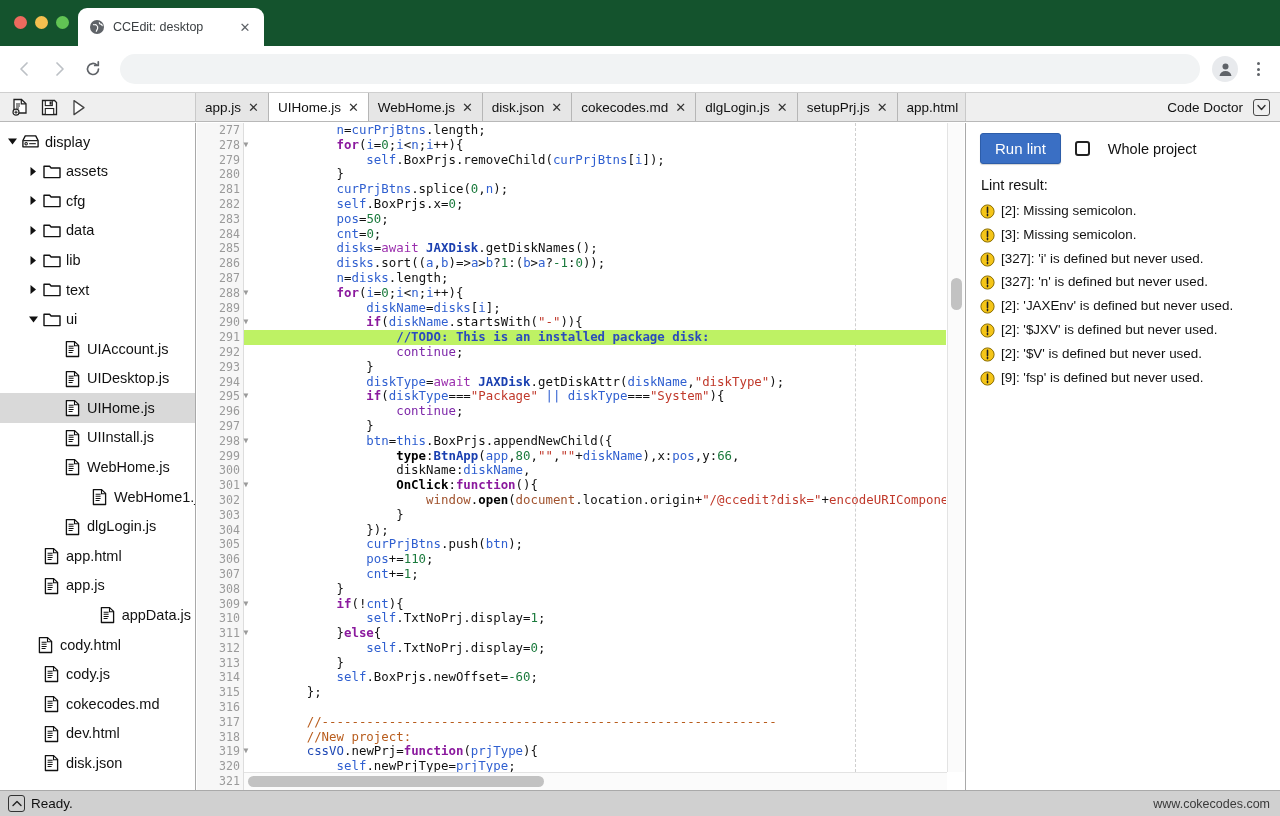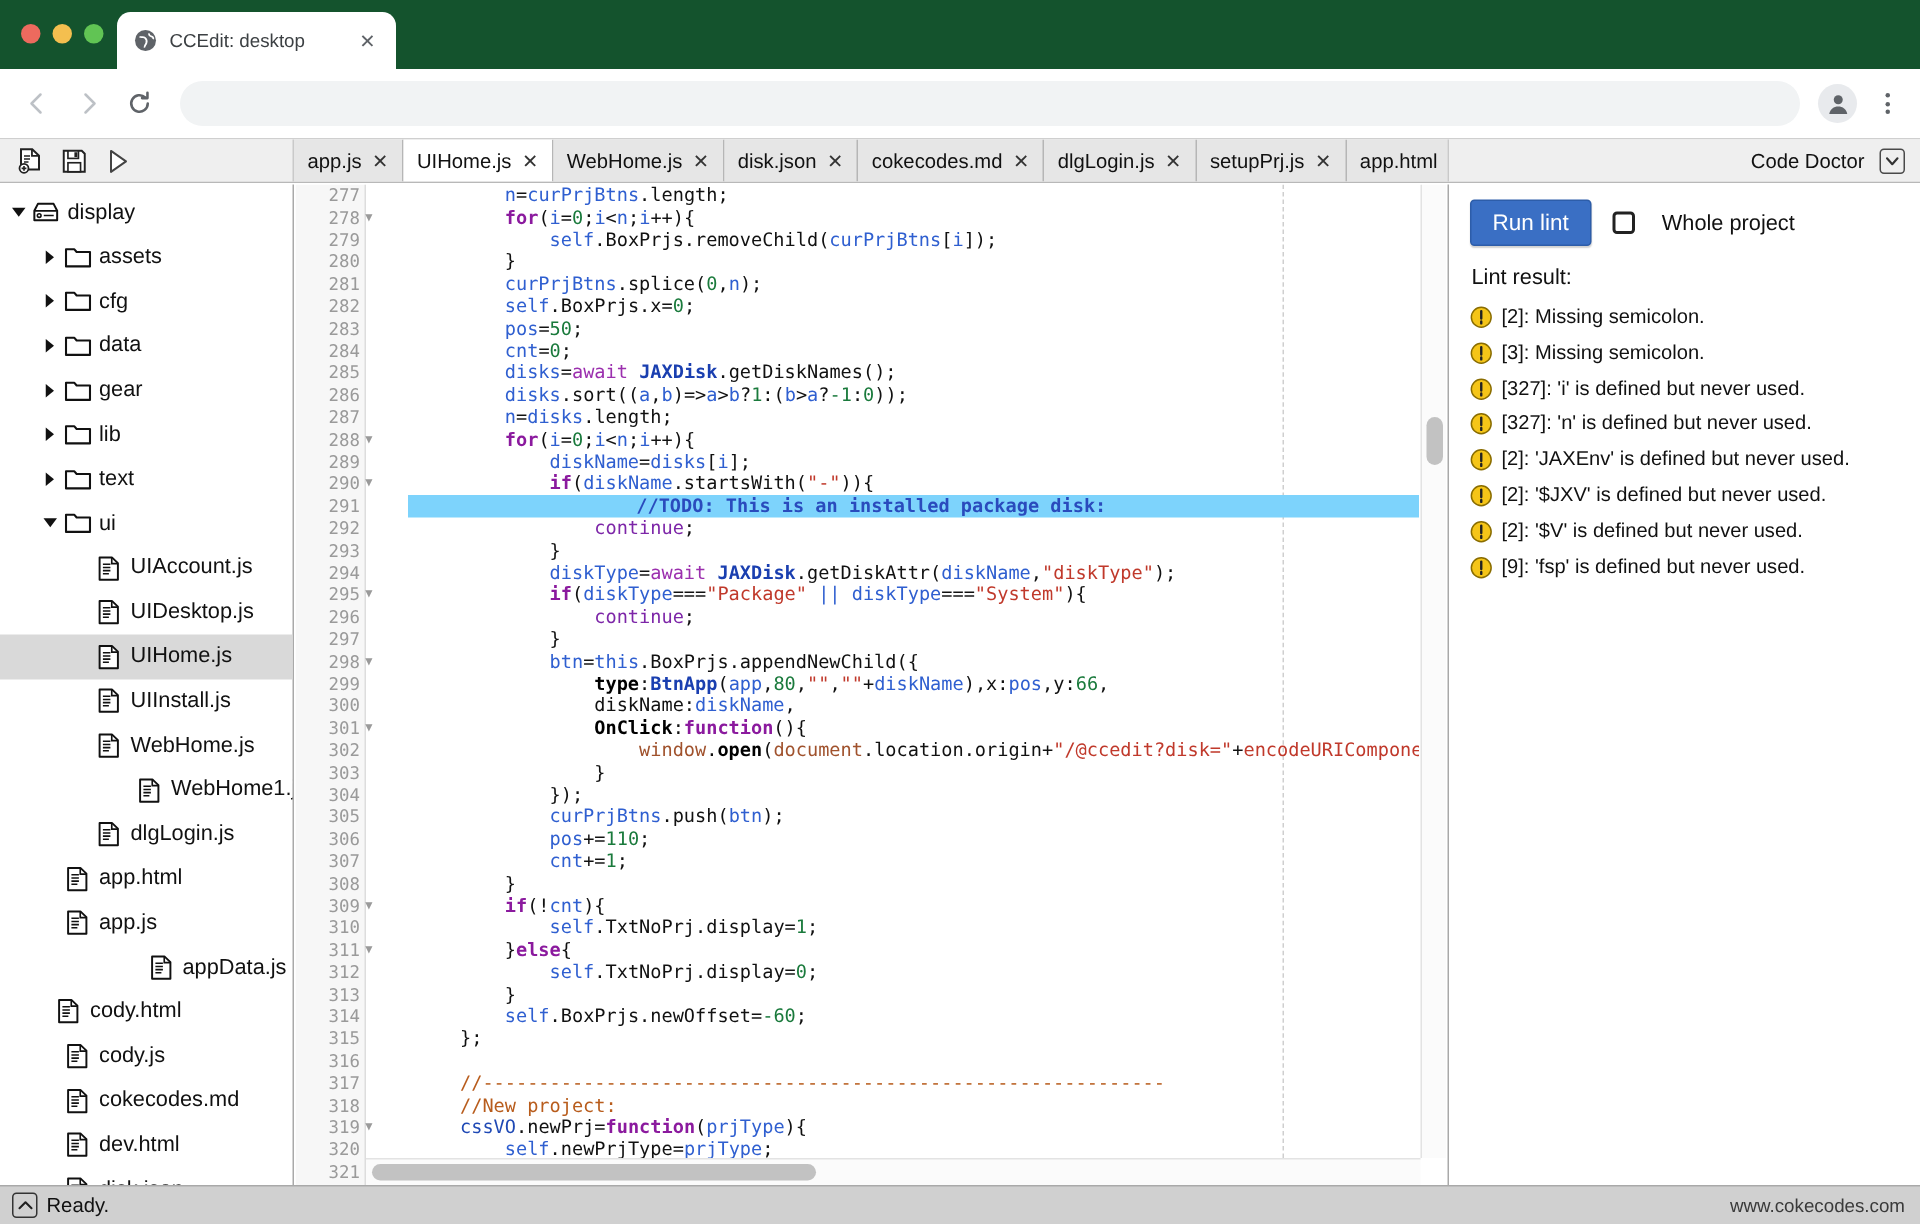--- a/index.html
+++ b/index.html
@@ -188,21 +188,21 @@
   }
   .cline {
     height: 14.8px; line-height: 14.8px;
     font-family: "DejaVu Sans Mono", monospace;
     font-size: 12.4px;
     white-space: pre;
     position: relative; z-index: 2;
     padding-left: 3px;
     color: #111;
   }
-  .cline.hl { background: #7dd3fc; margin-left: 28px; }
+  .cline.hl { background: #bef264; }
   .kw   { color: #8b1a9e; font-weight: bold; }
   .kw2  { color: #7d26a8; }
   .id   { color: #2f5fd0; }
   .idd  { color: #1f49b5; }
   .fn   { color: #000; font-weight: bold; }
   .num  { color: #1a7a3c; }
   .str  { color: #c0392b; }
   .cmt  { color: #b85c1c; }
   .cmtb { color: #2a4bbd; font-weight: bold; }
   .cls  { color: #1a3fb0; font-weight: bold; }
@@ -451,33 +451,20 @@
           <svg width="9" height="11" viewBox="0 0 9 11">
             <path d="M1.5 1l5.5 4.5-5.5 4.5z" fill="#111"></path>
           </svg>
         </span>
         <span class="ico">
           <svg width="18" height="15" viewBox="0 0 18 15">
             <path d="M1 2.2h5.6l1.5 1.8H17v9.6H1z" fill="#fff" stroke="#111" stroke-width="1.4" stroke-linejoin="round"></path>
           </svg>
         </span>
         <span class="tlabel">data</span>
-      </div>
-      <div class="trow" style="padding-left: 27px;">
-        <span class="tri">
-          <svg width="9" height="11" viewBox="0 0 9 11">
-            <path d="M1.5 1l5.5 4.5-5.5 4.5z" fill="#111"></path>
-          </svg>
-        </span>
-        <span class="ico">
-          <svg width="18" height="15" viewBox="0 0 18 15">
-            <path d="M1 2.2h5.6l1.5 1.8H17v9.6H1z" fill="#fff" stroke="#111" stroke-width="1.4" stroke-linejoin="round"></path>
-          </svg>
-        </span>
-        <span class="tlabel">gear</span>
       </div>
       <div class="trow" style="padding-left: 27px;">
         <span class="tri">
           <svg width="9" height="11" viewBox="0 0 9 11">
             <path d="M1.5 1l5.5 4.5-5.5 4.5z" fill="#111"></path>
           </svg>
         </span>
         <span class="ico">
           <svg width="18" height="15" viewBox="0 0 18 15">
             <path d="M1 2.2h5.6l1.5 1.8H17v9.6H1z" fill="#fff" stroke="#111" stroke-width="1.4" stroke-linejoin="round"></path>

